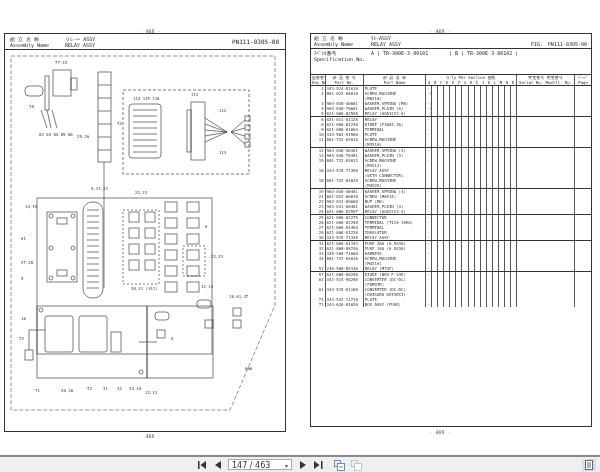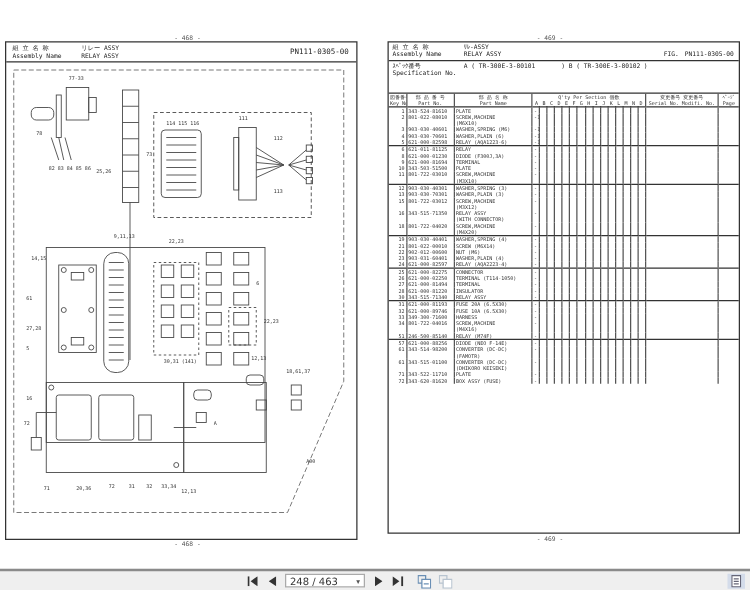--- a/index.html
+++ b/index.html
@@ -1137,21 +1137,21 @@
         <rect x="0" y="0" width="1.5" height="8" fill="#333"></rect>
         <path d="M8 0 L2.5 4 L8 8 Z" fill="#333"></path>
       </svg>
   </div>
   <div class="tb" style="left:212px; width:12px;">
     <svg width="6" height="8" viewBox="0 0 6 8">
         <path d="M6 0 L0 4 L6 8 Z" fill="#333"></path>
       </svg>
   </div>
   <div class="pagebox">
-    <span>248 / 463</span>
+    <span>147 / 463</span>
     <span class="arr">▾</span>
   </div>
   <div class="tb" style="left:297px; width:12px;">
     <svg width="6" height="8" viewBox="0 0 6 8">
         <path d="M0 0 L6 4 L0 8 Z" fill="#333"></path>
       </svg>
   </div>
   <div class="tb" style="left:312px; width:12px;">
     <svg width="9" height="8" viewBox="0 0 9 8">
         <path d="M0 0 L5.5 4 L0 8 Z" fill="#333"></path>

